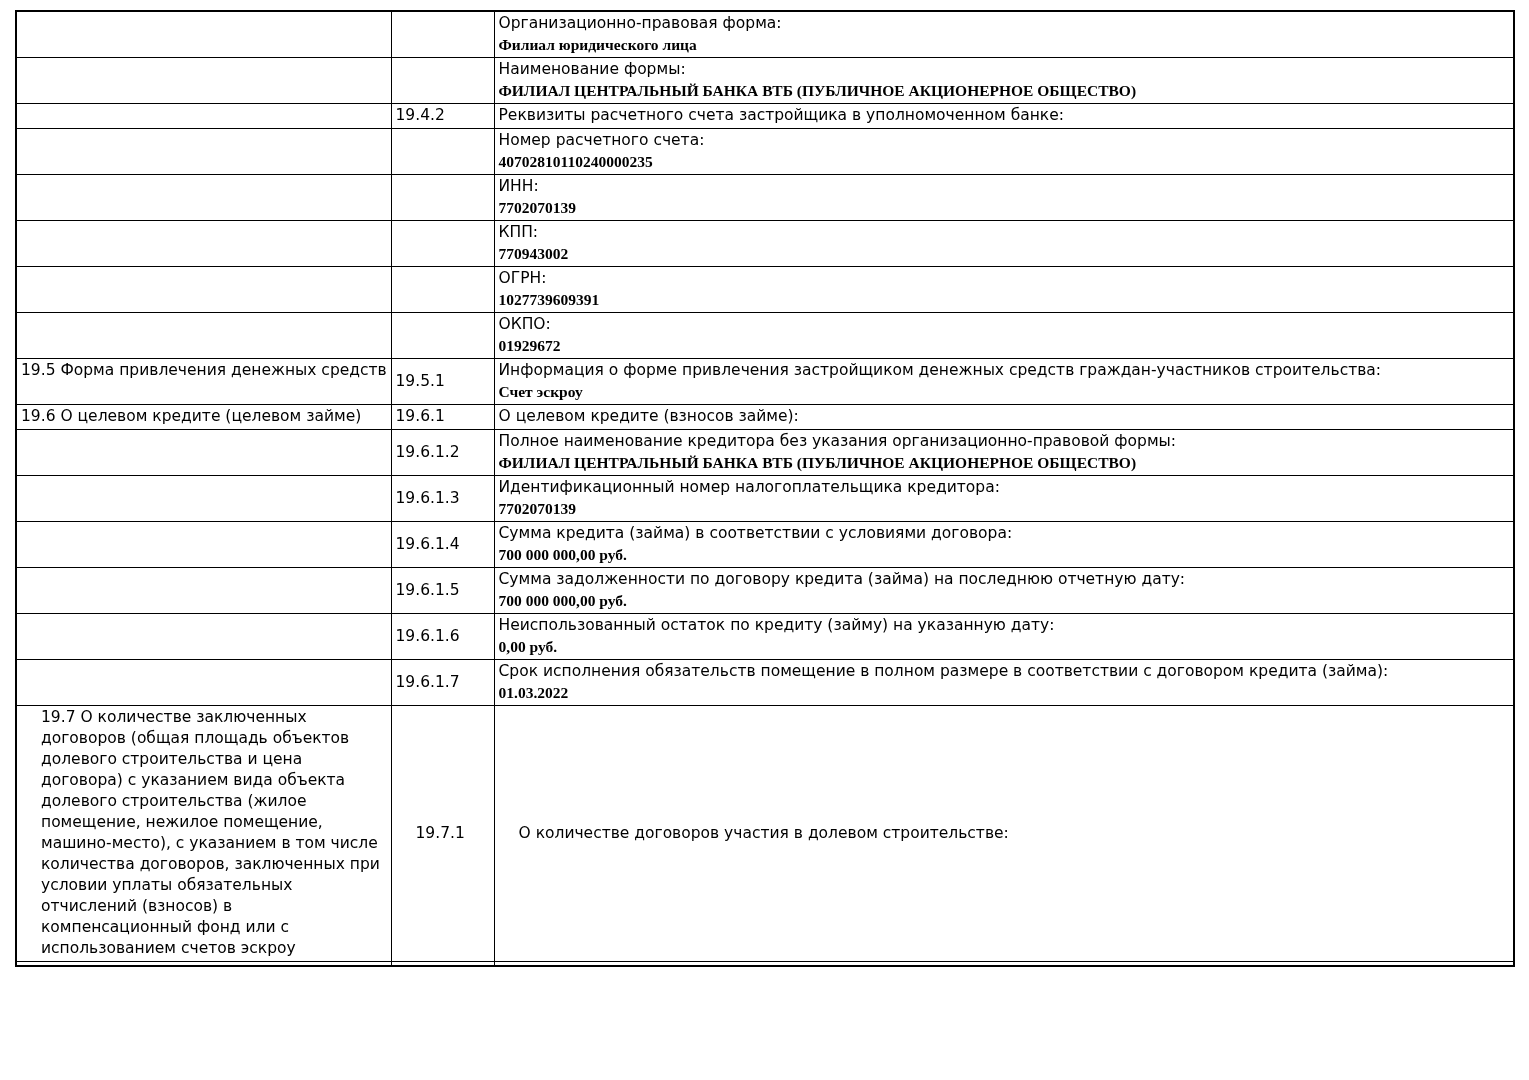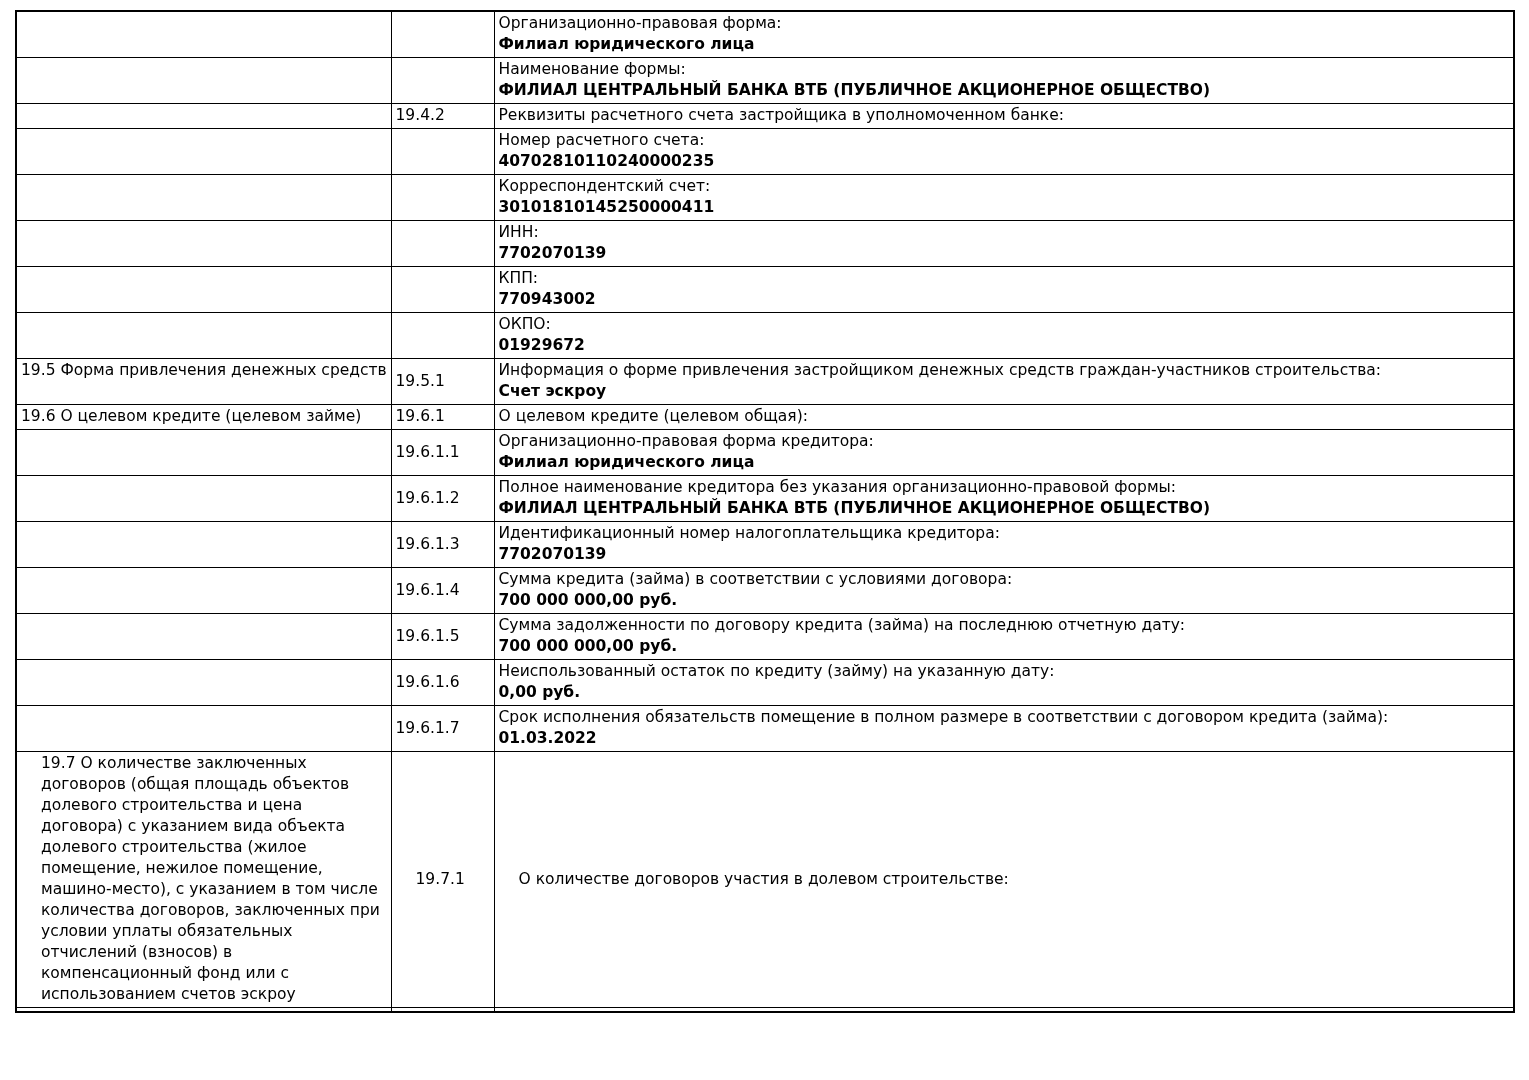--- a/index.html
+++ b/index.html
@@ -27,21 +27,21 @@
   }
   table.decl td {
     border: 1px solid #000000;
     padding: 1px 3px 2px 4px;
     overflow: hidden;
     word-wrap: break-word;
   }
   td.c1 { vertical-align: top; }
   td.c2 { vertical-align: middle; margin-left: 32px; }
   td.c3 { vertical-align: middle; }
-  .val { font-weight: bold; }
+  .val { font-weight: bold; font-family: Liberation Serif, serif; }
   tr.tall td { height: 230px; padding-left: 24px; }
 </style>
 </head>
 <body>
 
 <div class="page">
 <table class="decl">
   <colgroup>
     <col style="width:375px">
     <col style="width:103px">
@@ -97,32 +97,20 @@
           </td>
     </tr>
     <tr>
       <td class="c1">
             <div></div>
           </td>
       <td class="c2">
             <div></div>
           </td>
       <td class="c3">
-            <div class="lbl">Корреспондентский счет:</div>
-            <div class="val">30101810145250000411</div>
-          </td>
-    </tr>
-    <tr>
-      <td class="c1">
-            <div></div>
-          </td>
-      <td class="c2">
-            <div></div>
-          </td>
-      <td class="c3">
             <div class="lbl">ИНН:</div>
             <div class="val">7702070139</div>
           </td>
     </tr>
     <tr>
       <td class="c1">
             <div></div>
           </td>
       <td class="c2">
             <div></div>
@@ -133,20 +121,32 @@
           </td>
     </tr>
     <tr>
       <td class="c1">
             <div></div>
           </td>
       <td class="c2">
             <div></div>
           </td>
       <td class="c3">
+            <div class="lbl">ОГРН:</div>
+            <div class="val">1027739609391</div>
+          </td>
+    </tr>
+    <tr>
+      <td class="c1">
+            <div></div>
+          </td>
+      <td class="c2">
+            <div></div>
+          </td>
+      <td class="c3">
             <div class="lbl">ОКПО:</div>
             <div class="val">01929672</div>
           </td>
     </tr>
     <tr>
       <td class="c1">
             <div>19.5 Форма привлечения денежных средств</div>
           </td>
       <td class="c2">
             <div>19.5.1</div>
@@ -157,34 +157,22 @@
           </td>
     </tr>
     <tr>
       <td class="c1">
             <div>19.6 О целевом кредите (целевом займе)</div>
           </td>
       <td class="c2">
             <div>19.6.1</div>
           </td>
       <td class="c3">
-            <div class="lbl">О целевом кредите (целевом общая):</div>
-            <div class="val"></div>
-          </td>
-    </tr>
-    <tr>
-      <td class="c1">
-            <div></div>
-          </td>
-      <td class="c2">
-            <div>19.6.1.1</div>
-          </td>
-      <td class="c3">
-            <div class="lbl">Организационно-правовая форма кредитора:</div>
-            <div class="val">Филиал юридического лица</div>
+            <div class="lbl">О целевом кредите (взносов займе):</div>
+            <div class="val"></div>
           </td>
     </tr>
     <tr>
       <td class="c1">
             <div></div>
           </td>
       <td class="c2">
             <div>19.6.1.2</div>
           </td>
       <td class="c3">

